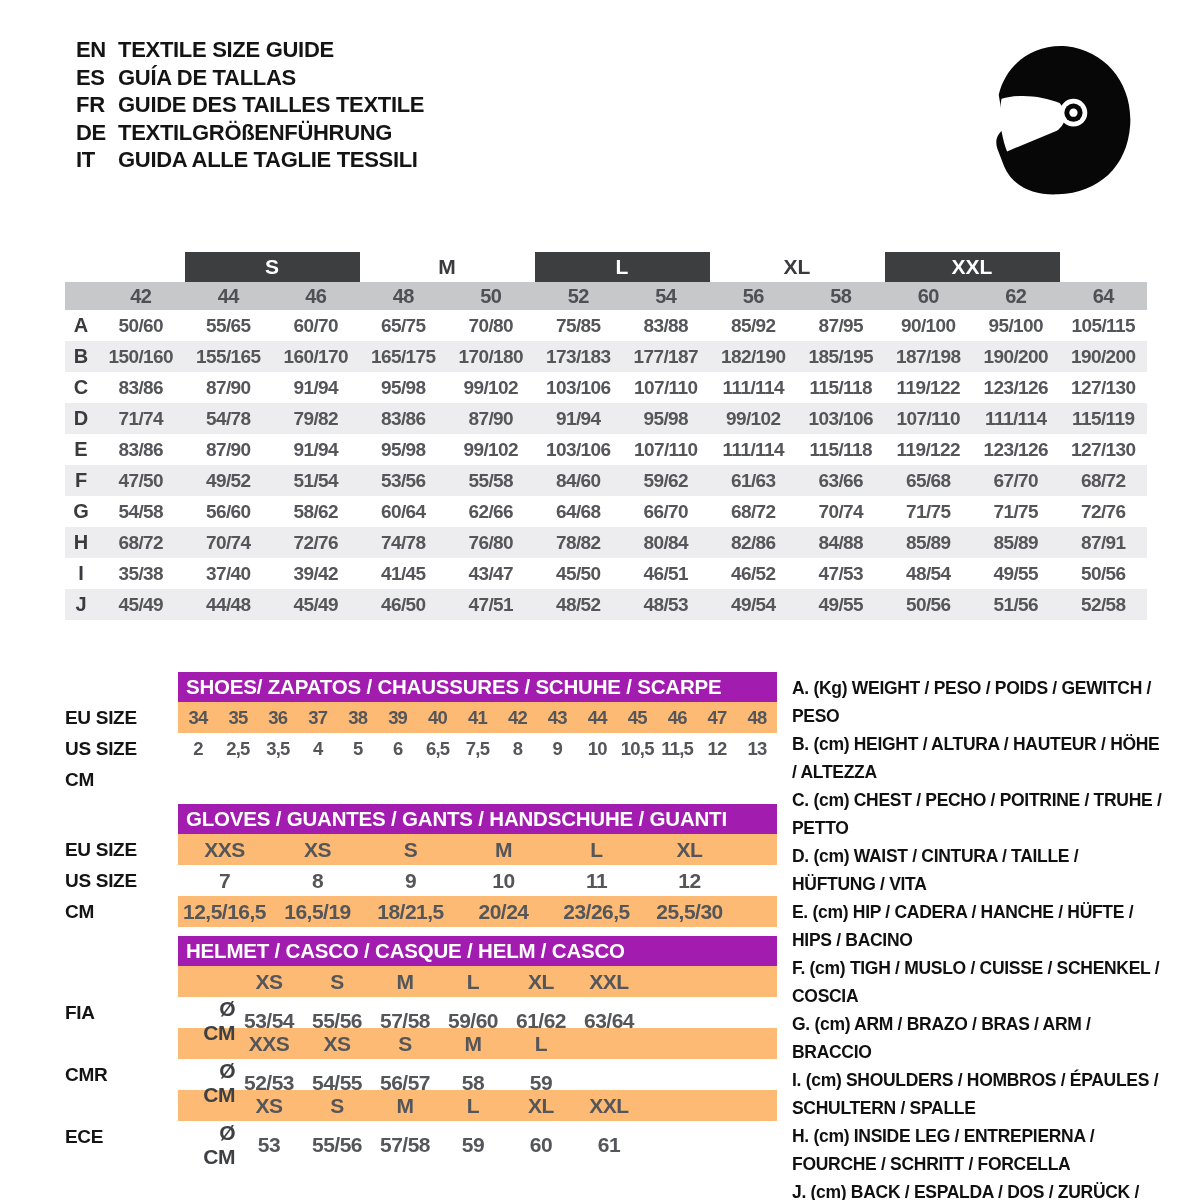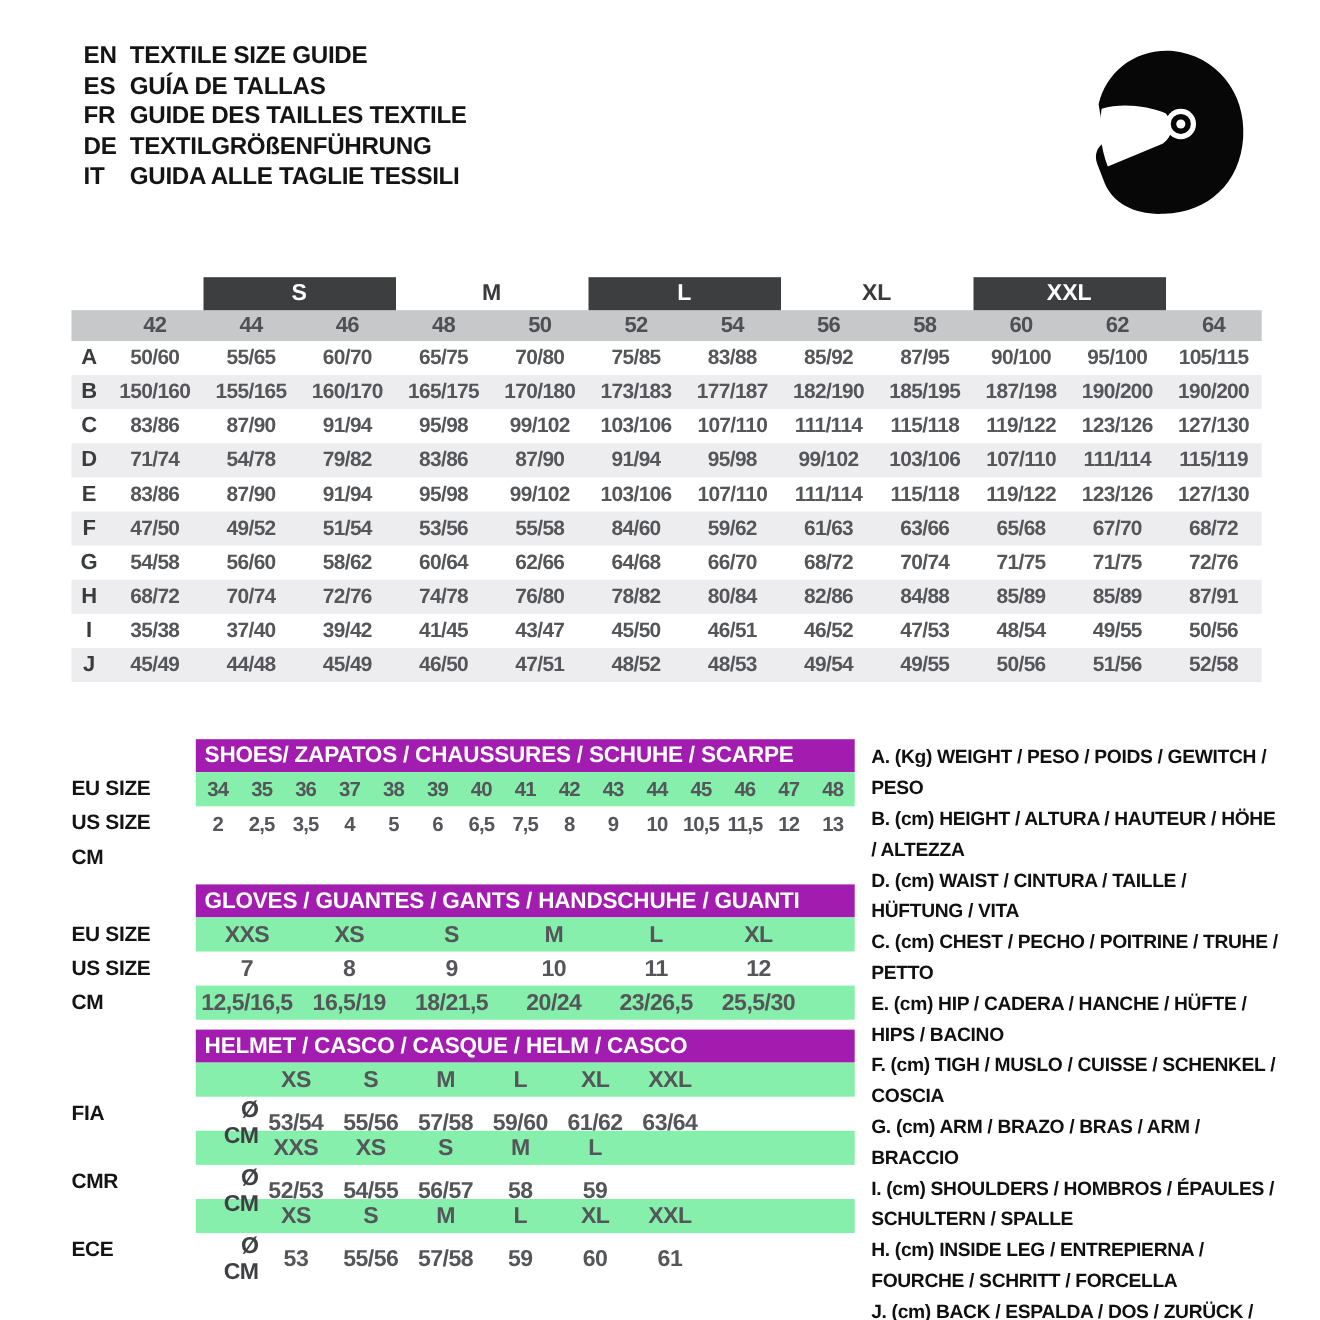--- a/index.html
+++ b/index.html
@@ -30,21 +30,21 @@
   .lower-left{position:absolute;left:65px;top:672px;width:712px;}
   .sub{display:flex;margin-bottom:9px;}
   .sub:last-child{margin-bottom:0;}
   .sub-labels{width:113px;padding-top:30px;box-sizing:border-box;}
   .sub-label{height:31px;display:flex;align-items:center;font-size:19px;letter-spacing:-0.3px;color:#141414;}
   .sub-content{width:599px;}
   .sub-title{height:30px;line-height:30px;background:#a21caf;color:#fff;font-size:20.5px;
              padding-left:8px;box-sizing:border-box;letter-spacing:-0.2px;white-space:nowrap;}
   .s-row,.h-row{display:grid;height:31px;align-items:center;text-align:center;
                 font-size:21px;letter-spacing:-0.5px;color:#55565a;}
-  .s-row.stripe,.h-row.stripe{background:#86efac;}
+  .s-row.stripe,.h-row.stripe{background:#fdba74;}
   .cols15{grid-template-columns:repeat(15,1fr);font-size:18.5px;letter-spacing:-0.8px;}
   .cols6{grid-template-columns:repeat(6,93px) 1fr;}
   .colsHelmet{grid-template-columns:57px repeat(6,68px) 1fr;}
   .h-row .unit,.s-row .unit{text-align:right;padding-left:10px;color:#3f4043;}
 
   
   .legend{position:absolute;left:792px;top:674px;width:372px;font-size:17.5px;line-height:28px;
           letter-spacing:-0.3px;color:#101010;}
 </style>
 </head>
@@ -415,22 +415,22 @@
             </div>
           </div>
       </div>
     </div>
 
   </div>
 
   <aside class="legend">
       <div class="legend-line">A. (Kg) WEIGHT / PESO / POIDS / GEWITCH / PESO</div>
       <div class="legend-line">B. (cm) HEIGHT / ALTURA / HAUTEUR / HÖHE / ALTEZZA</div>
+      <div class="legend-line">C. (cm) CHEST / PECHO / POITRINE / TRUHE / PETTO</div>
       <div class="legend-line">D. (cm) WAIST / CINTURA / TAILLE / HÜFTUNG / VITA</div>
-      <div class="legend-line">C. (cm) CHEST / PECHO / POITRINE / TRUHE / PETTO</div>
       <div class="legend-line">E. (cm) HIP / CADERA / HANCHE / HÜFTE / HIPS /  BACINO</div>
       <div class="legend-line">F. (cm) TIGH / MUSLO / CUISSE / SCHENKEL / COSCIA</div>
       <div class="legend-line">G. (cm) ARM / BRAZO / BRAS / ARM / BRACCIO</div>
       <div class="legend-line">I. (cm) SHOULDERS / HOMBROS / ÉPAULES / SCHULTERN / SPALLE</div>
       <div class="legend-line">H. (cm) INSIDE LEG / ENTREPIERNA / FOURCHE / SCHRITT / FORCELLA</div>
       <div class="legend-line">J. (cm) BACK / ESPALDA / DOS / ZURÜCK / INDIETRO</div>
     </aside>
 
 </div>
 

